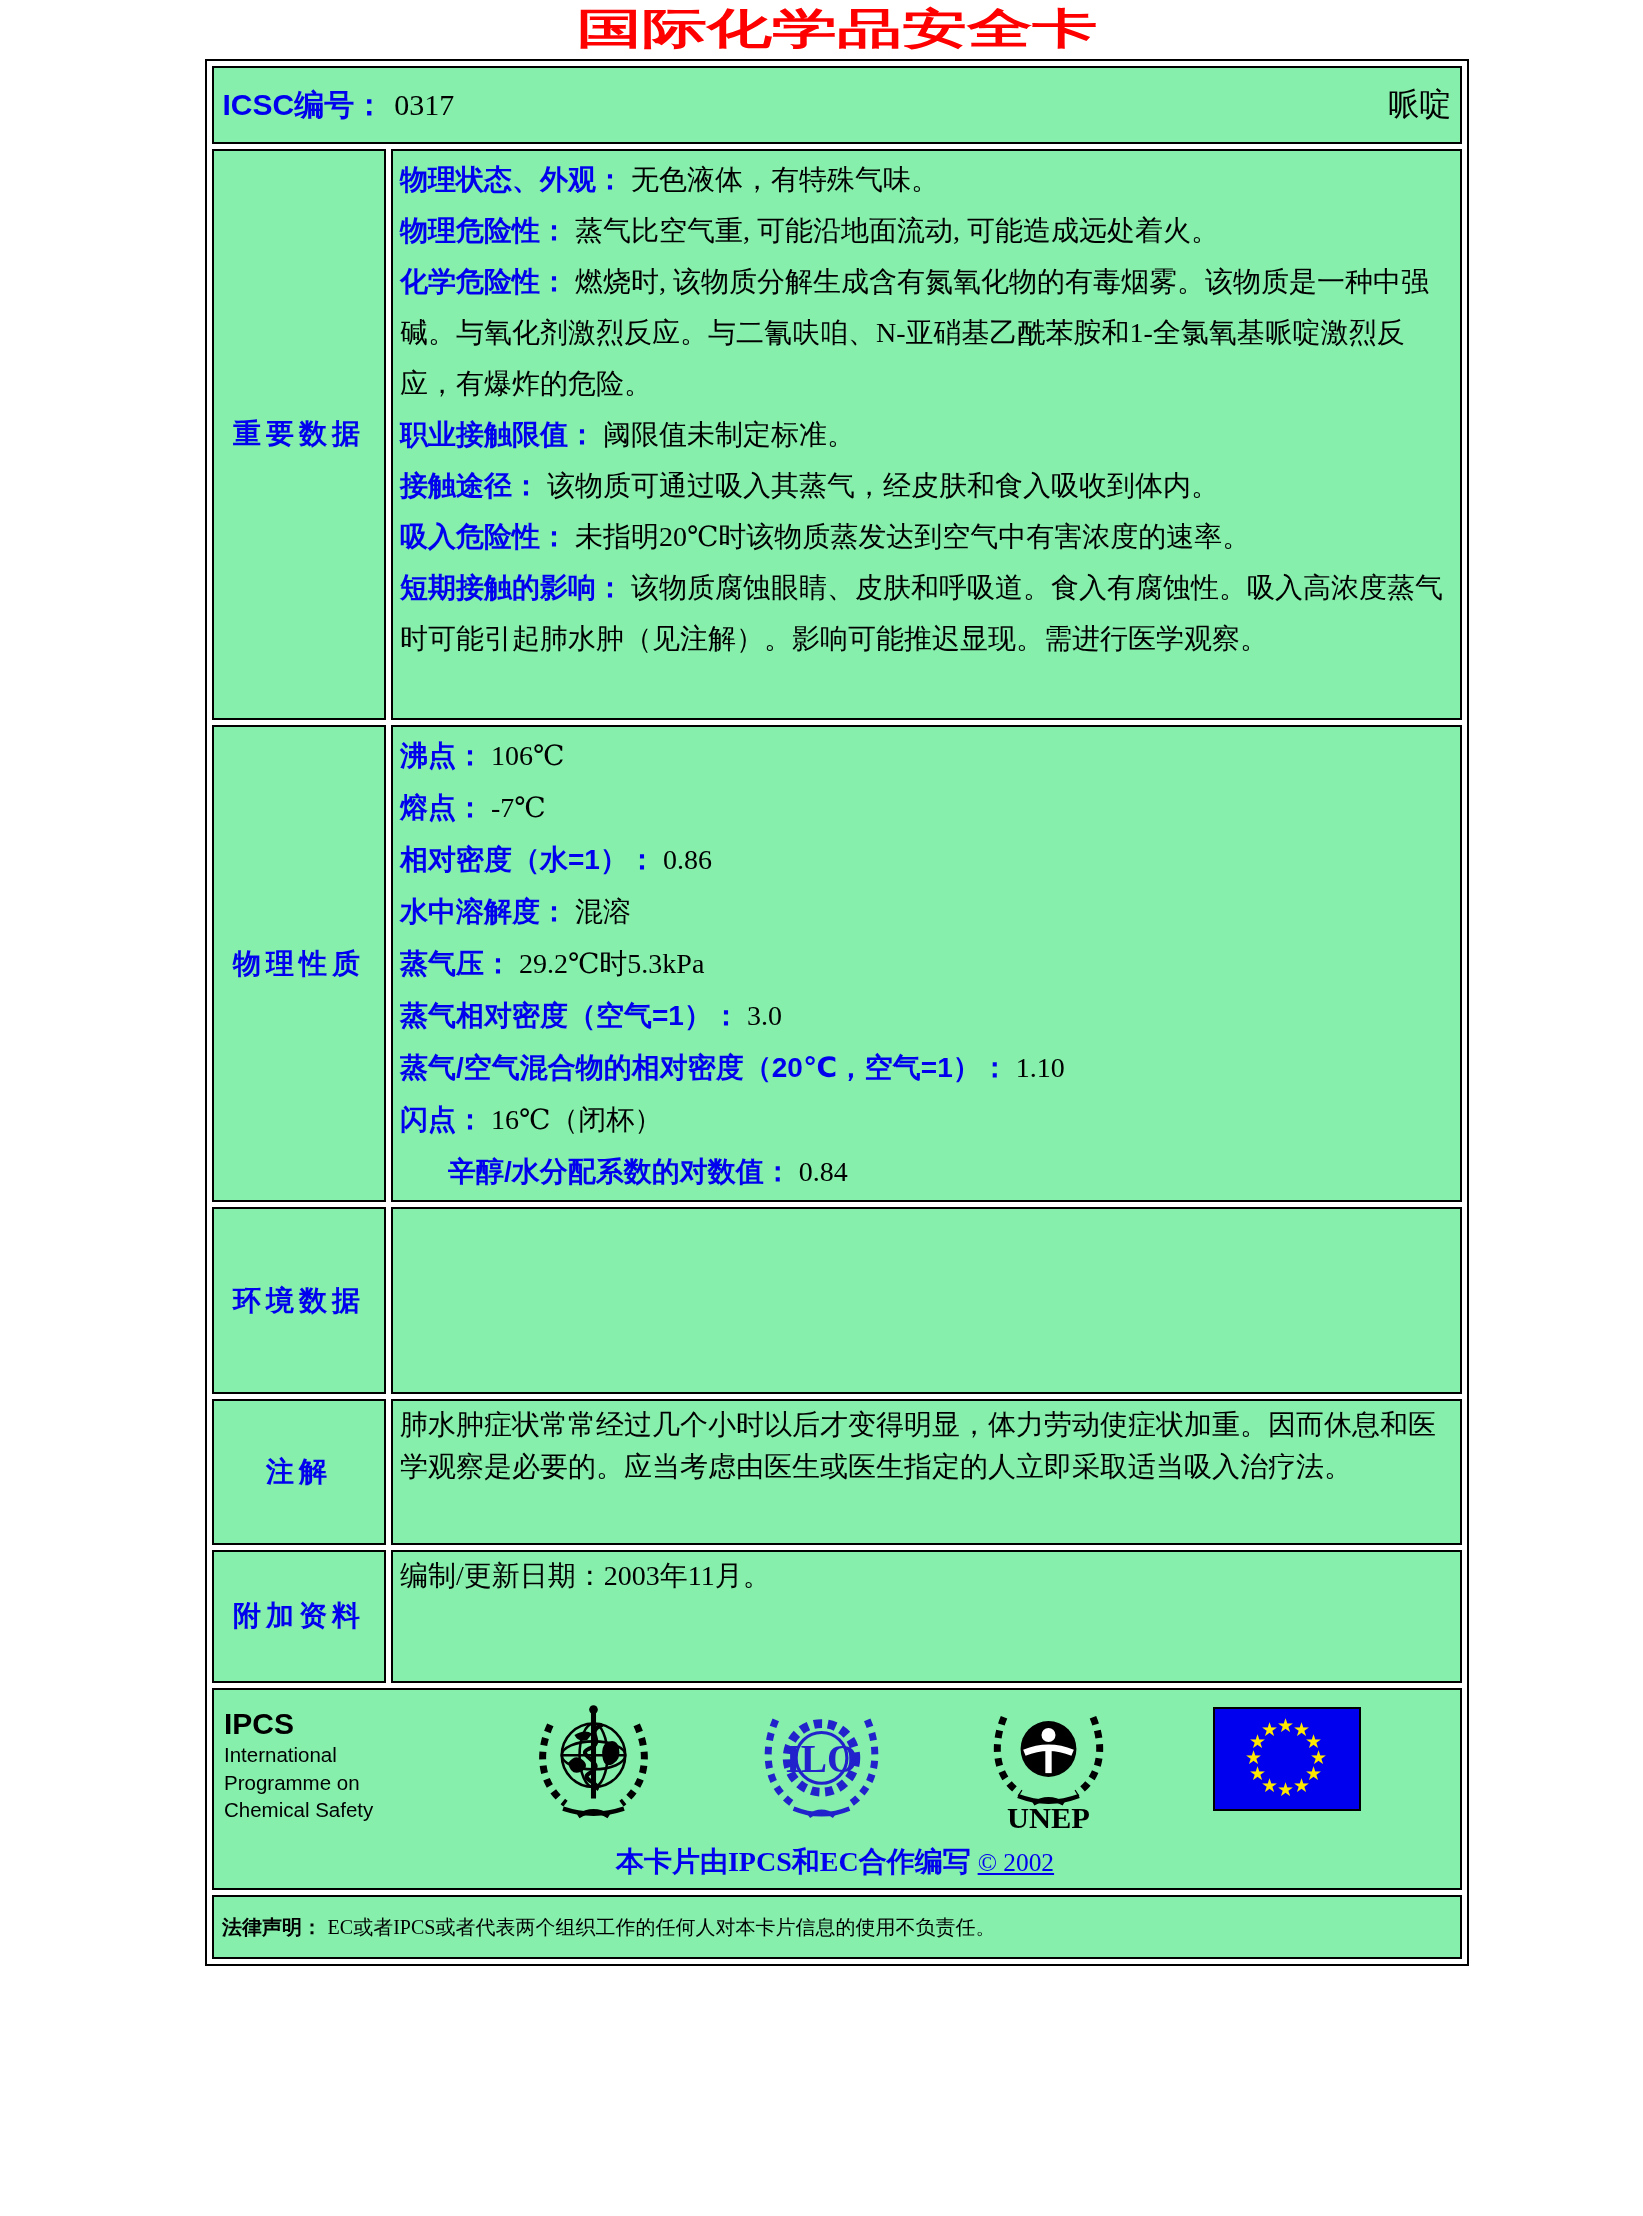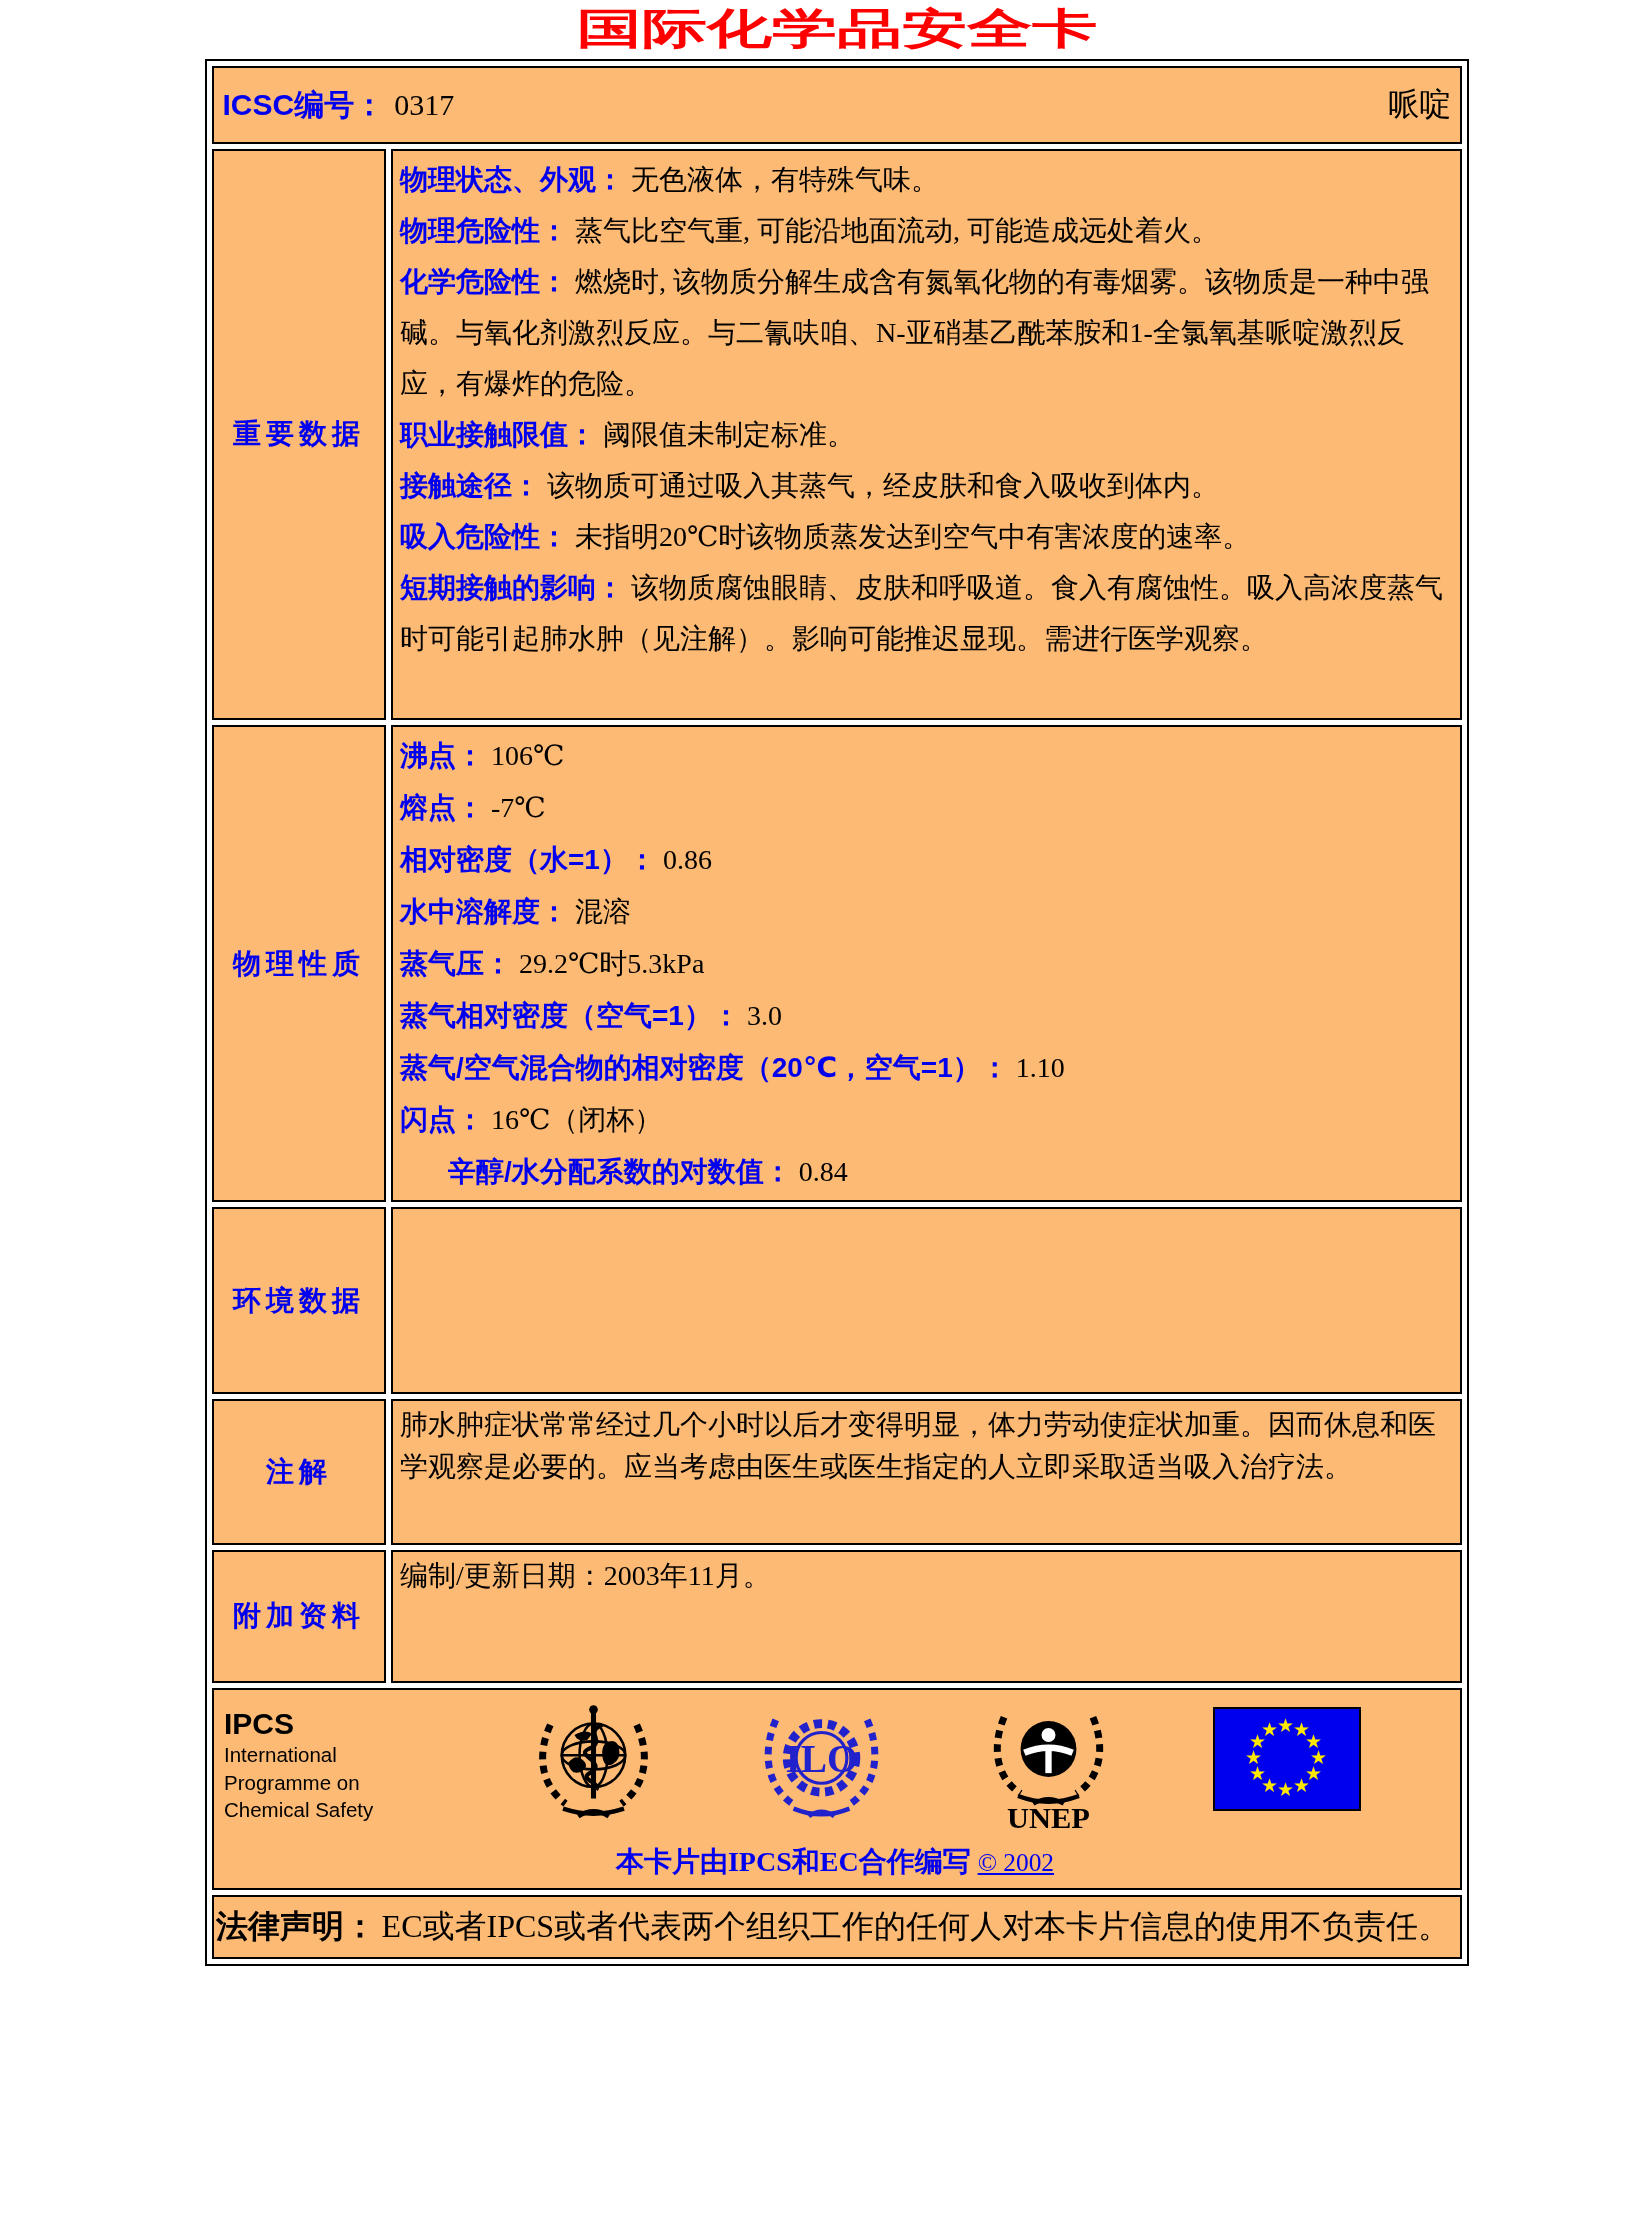--- a/index.html
+++ b/index.html
@@ -12,21 +12,21 @@
   .page-title{
     display:inline-block;font-family:"Liberation Serif","DejaVu Serif",serif;
     font-weight:bold;font-size:42px;line-height:51px;
     transform:scaleX(1.55);transform-origin:center;white-space:nowrap;
   }
   table.card{
     border-collapse:separate;border-spacing:5px;
     border:2.8px solid #000;background:#fff;
     margin-left:205px;width:1264px;table-layout:fixed;
   }
-  td{border:2.1px solid #000;vertical-align:top;background:#fdba74;overflow:hidden;}
+  td{border:2.1px solid #000;vertical-align:top;background:#86efac;overflow:hidden;}
   col.c-label{width:174px;}
   
   .hdr-cell{height:74px;vertical-align:middle;padding:0 8.5px;}
   .hdr-flex{display:flex;align-items:center;font-size:30px;}
   .hdr-name{margin-left:auto;font-size:32px;}
   
   td.lbl{vertical-align:middle;text-align:center;}
   .lbl span{
     font-family:"Liberation Sans","DejaVu Sans",sans-serif;
     font-weight:bold;font-size:28px;letter-spacing:5px;
@@ -62,21 +62,21 @@
     position:relative;width:148px;height:104px;margin-top:7px;
     border:2.1px solid #000;box-sizing:border-box;
   }
   .star{position:absolute;font-family:"DejaVu Sans",sans-serif;font-size:19px;line-height:19px;}
   .caption{
     text-align:center;font-size:28px;margin-top:10px;
     font-family:"Liberation Serif","DejaVu Serif",serif;font-weight:bold;
   }
   .caption .copy{font-size:25.4px;font-weight:normal;text-decoration:underline;}
   
-  .legal-cell{padding:0 2px;font-size:32px;}
+  .legal-cell{padding:0 8px;font-size:20px;}
   .legal-label{font-family:"Liberation Sans","DejaVu Sans",sans-serif;font-weight:bold;margin-right:5.6px;}
 </style>
 </head>
 <body>
 
 <div class="page-title-wrap">
   <span class="page-title" style="color:#FF0000;">国际化学品安全卡</span>
 </div>
 
 <table class="card">

